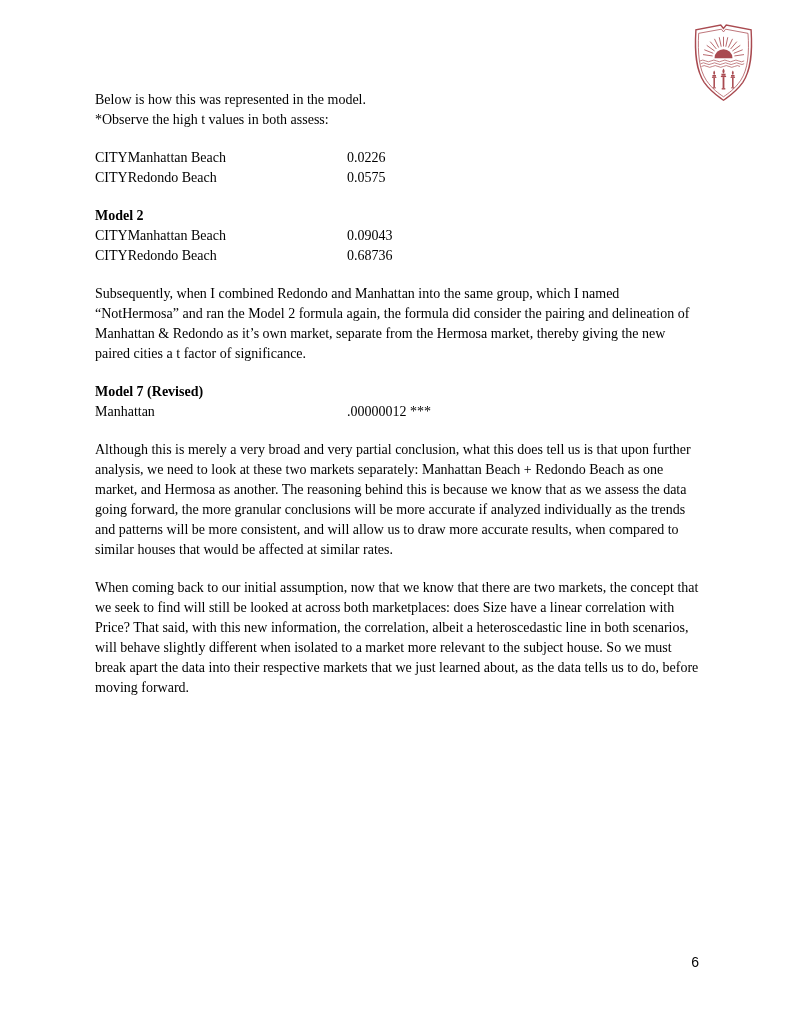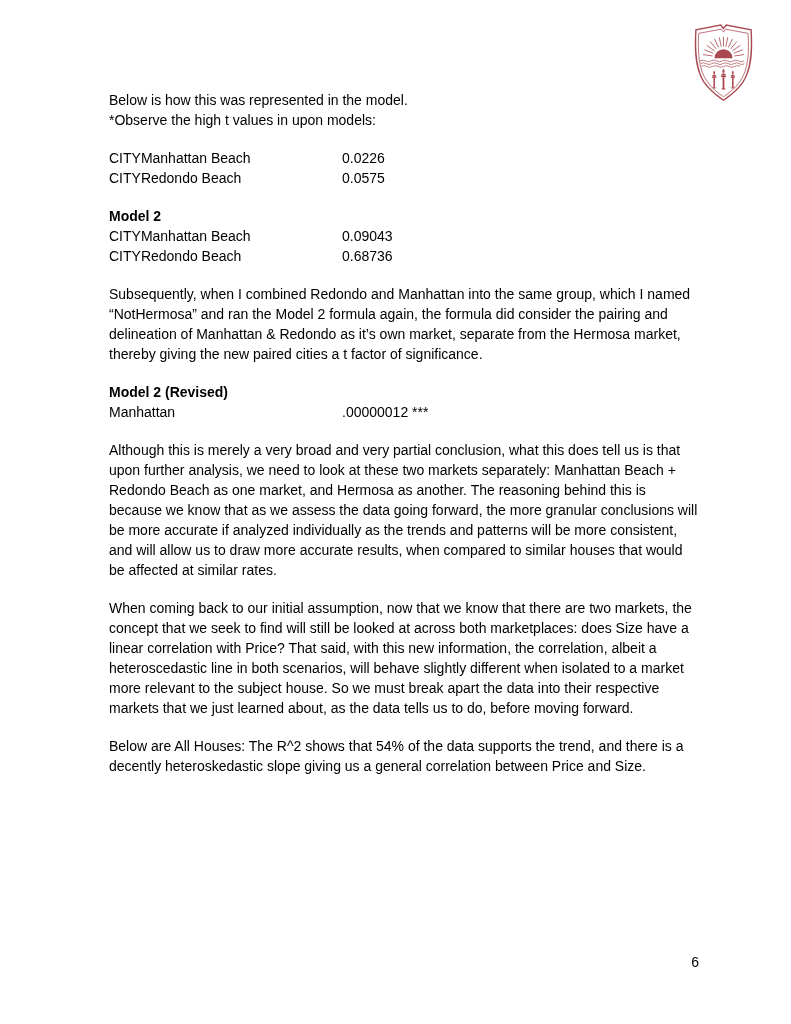--- a/index.html
+++ b/index.html
@@ -13,23 +13,23 @@
     line-height: 20px;
     color: #000000;
     overflow: hidden;
   }
   .content {
     position: absolute;
     left: 93px;
     top: 90px;
     width: 606px;
   }
-  .block { margin: 0 0 18px 16px; }
+  .block { margin: 0 0 18px 2px; font-family: Liberation Serif, serif; }
   .model-title { font-weight: bold; }
-  .model-row { display: flex; }
+  .model-row { display: flex; gap: 19px; }
   .model-label { width: 233px; flex: none; }
   .model-value { flex: none; white-space: pre; }
   .logo {
     position: absolute;
     left: 689px;
     top: 20px;
     width: 69px;
     height: 86px;
     color: #a94a50;
   }
@@ -99,21 +99,21 @@
           <rect x="-2.6" y="28.4" width="5.2" height="2"></rect>
         </g>
       </g>
     </svg>
   </div>
 
   <div class="content">
 
     <div class="block">
       <div>Below is how this was represented in the model.</div>
-      <div>*Observe the high t values in upon models:</div>
+      <div>*Observe the high t values in both assess:</div>
     </div>
 
     <div class="block">
       <div class="model-row">
         <span class="model-label">CITYManhattan Beach</span>
         <span class="model-value">0.0226</span>
       </div>
       <div class="model-row">
         <span class="model-label">CITYRedondo Beach</span>
         <span class="model-value">0.0575</span>
@@ -128,32 +128,31 @@
       </div>
       <div class="model-row">
         <span class="model-label">CITYRedondo Beach</span>
         <span class="model-value">0.68736</span>
       </div>
     </div>
 
     <div class="block">Subsequently, when I combined Redondo and Manhattan into the same group, which I named “NotHermosa” and ran the Model 2 formula again, the formula did consider the pairing and delineation of Manhattan &amp; Redondo as it’s own market, separate from the Hermosa market, thereby giving the new paired cities a t factor of significance.</div>
 
     <div class="block">
-      <div class="model-title">Model 2 (Revised)</div>
+      <div class="model-title">Model 7 (Revised)</div>
       <div class="model-row">
         <span class="model-label">Manhattan</span>
         <span class="model-value">.00000012 ***</span>
       </div>
     </div>
 
     <div class="block">Although this is merely a very broad and very partial conclusion, what this does tell us is that upon further analysis, we need to look at these two markets separately: Manhattan Beach + Redondo Beach as one market, and Hermosa as another. The reasoning behind this is because we know that as we assess the data going forward, the more granular conclusions will be more accurate if analyzed individually as the trends and patterns will be more consistent, and will allow us to draw more accurate results, when compared to similar houses that would be affected at similar rates.</div>
 
     <div class="block">When coming back to our initial assumption, now that we know that there are two markets, the concept that we seek to find will still be looked at across both marketplaces: does Size have a linear correlation with Price? That said, with this new information, the correlation, albeit a heteroscedastic line in both scenarios, will behave slightly different when isolated to a market more relevant to the subject house. So we must break apart the data into their respective markets that we just learned about, as the data tells us to do, before moving forward.</div>
 
 
 
-    <div class="block">Below are All Houses: The R^2 shows that 54% of the data supports the trend, and there is a decently heteroskedastic slope giving us a general correlation between Price and Size.</div>
 
   </div>
 
   <div class="footer">6</div>
 
 </div>
 
 </body></html>

